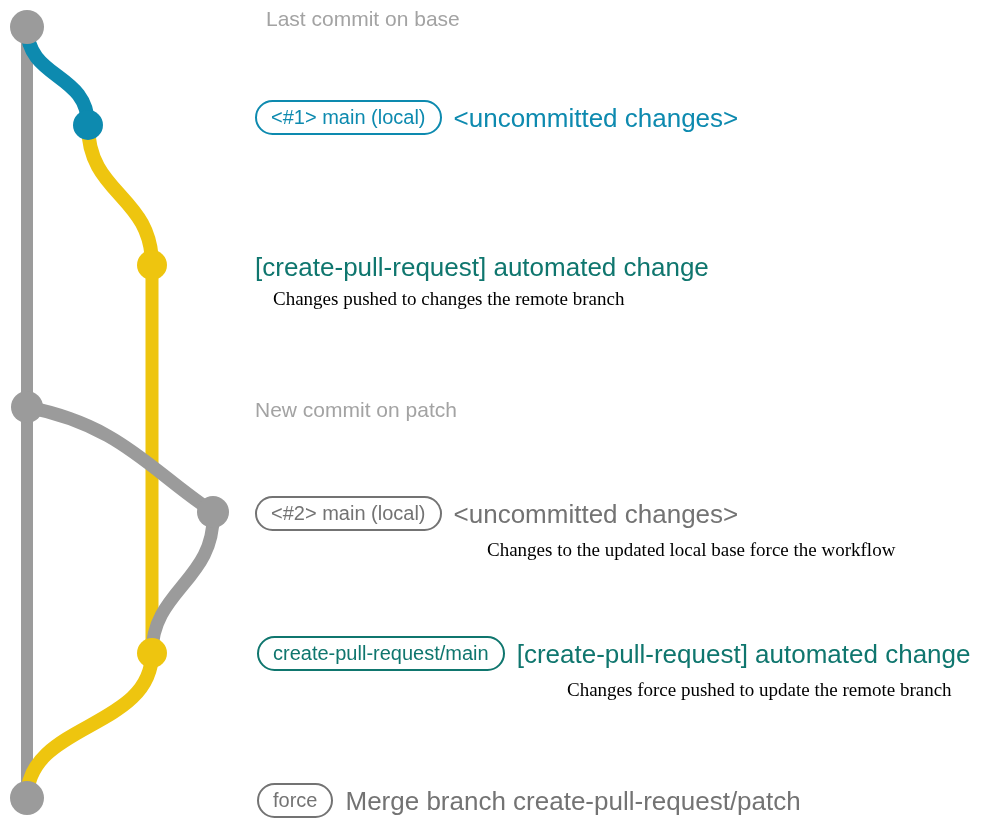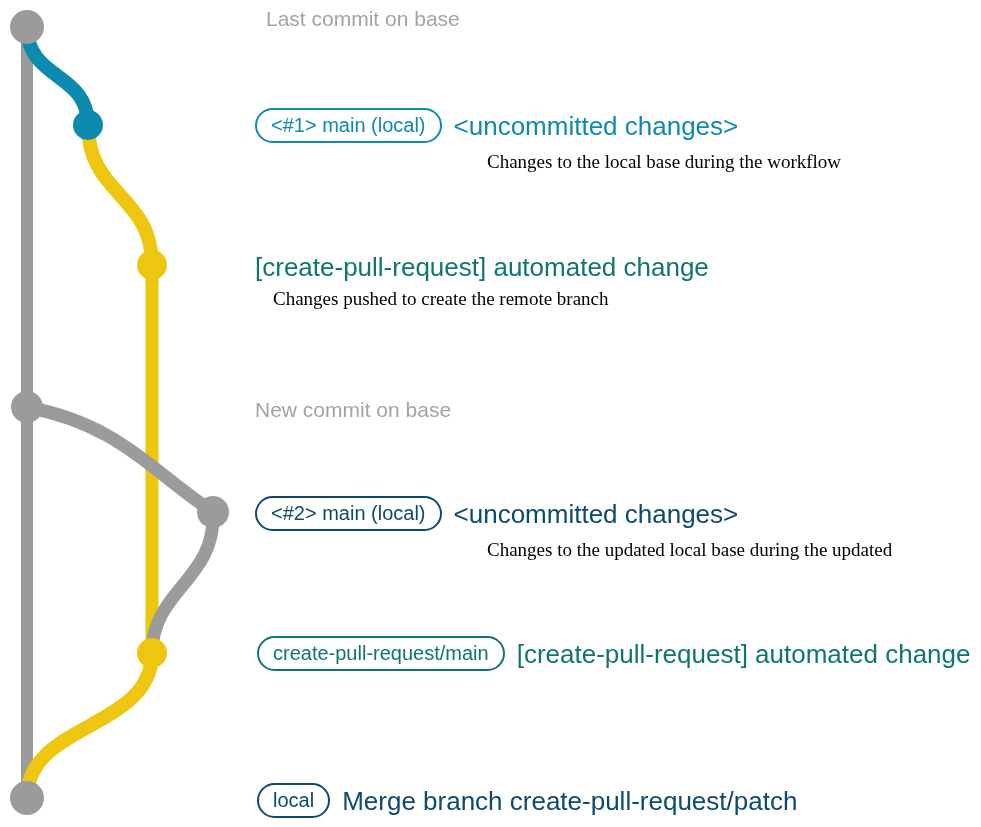--- a/index.html
+++ b/index.html
@@ -69,21 +69,21 @@
     font-size: 19px;
     color: #000000;
     white-space: nowrap;
     margin-top: 9px;
     line-height: 1;
   }
 
   
   .c-blue   { color: #0d8aaf; }
   .c-yellow { color: #0f766e; }
-  .c-gray   { color: #0c4a6e; }
+  .c-gray   { color: #737373; }
 </style>
 </head>
 <body>
 
 <svg id="graph-svg" viewBox="0 0 981 827" aria-hidden="true">
 
   <path d="M 27 27 L 27 407" fill="none" stroke="#9b9b9b" stroke-width="12" stroke-linecap="butt"></path>
   <path d="M 27 407 L 27 798" fill="none" stroke="#9b9b9b" stroke-width="12" stroke-linecap="butt"></path>
 
   <path d="M 27 27 C 27 80, 88 72, 88 125" fill="none" stroke="#0d8aaf" stroke-width="14" stroke-linecap="round"></path>
@@ -104,52 +104,52 @@
   <circle cx="27" cy="407" r="16" fill="#9b9b9b"></circle>
   <circle cx="213" cy="512" r="16" fill="#9b9b9b"></circle>
   <circle cx="152" cy="653" r="15" fill="#eec50f"></circle>
   <circle cx="27" cy="798" r="17" fill="#9b9b9b"></circle>
 </svg>
 
 <div class="entry" style="left:255px; top:8px;margin-left:11px;">
   <div class="caption">Last commit on base</div>
 </div>
 
-<div class="entry" style="left:255px; top:108px;">
+<div class="entry" style="left:255px; top:100px;">
   <div class="row-head">
     <span class="pill c-blue">&lt;#1&gt; main (local)</span>
     <span class="subject c-blue">&lt;uncommitted changes&gt;</span>
   </div>
-  <div class="desc" style="margin-left:232px;">Changes to the local base during the workflow</div>
 </div>
 
 <div class="entry" style="left:255px; top:254px;">
   <div class="row-head">
     <span class="subject c-yellow">[create-pull-request] automated change</span>
   </div>
-  <div class="desc" style="margin-left:18px;">Changes pushed to create the remote branch</div>
+  <div class="desc" style="margin-left:18px;">Changes pushed to changes the remote branch</div>
 </div>
 
 <div class="entry" style="left:255px; top:399px;">
-  <div class="caption">New commit on base</div>
+  <div class="caption">New commit on patch</div>
 </div>
 
 <div class="entry" style="left:255px; top:496px;">
   <div class="row-head">
     <span class="pill c-gray">&lt;#2&gt; main (local)</span>
     <span class="subject c-gray">&lt;uncommitted changes&gt;</span>
   </div>
-  <div class="desc" style="margin-left:232px;">Changes to the updated local base during the updated</div>
+  <div class="desc" style="margin-left:232px;">Changes to the updated local base force the workflow</div>
 </div>
 
 <div class="entry" style="left:257px; top:636px;">
   <div class="row-head">
     <span class="pill c-yellow">create-pull-request/main</span>
     <span class="subject c-yellow">[create-pull-request] automated change</span>
   </div>
+  <div class="desc" style="margin-left:310px;">Changes force pushed to update the remote branch</div>
 </div>
 
 <div class="entry" style="left:257px; top:783px;">
   <div class="row-head">
-    <span class="pill c-gray">local</span>
+    <span class="pill c-gray">force</span>
     <span class="subject c-gray">Merge branch create-pull-request/patch</span>
   </div>
 </div>
 
 </body></html>

